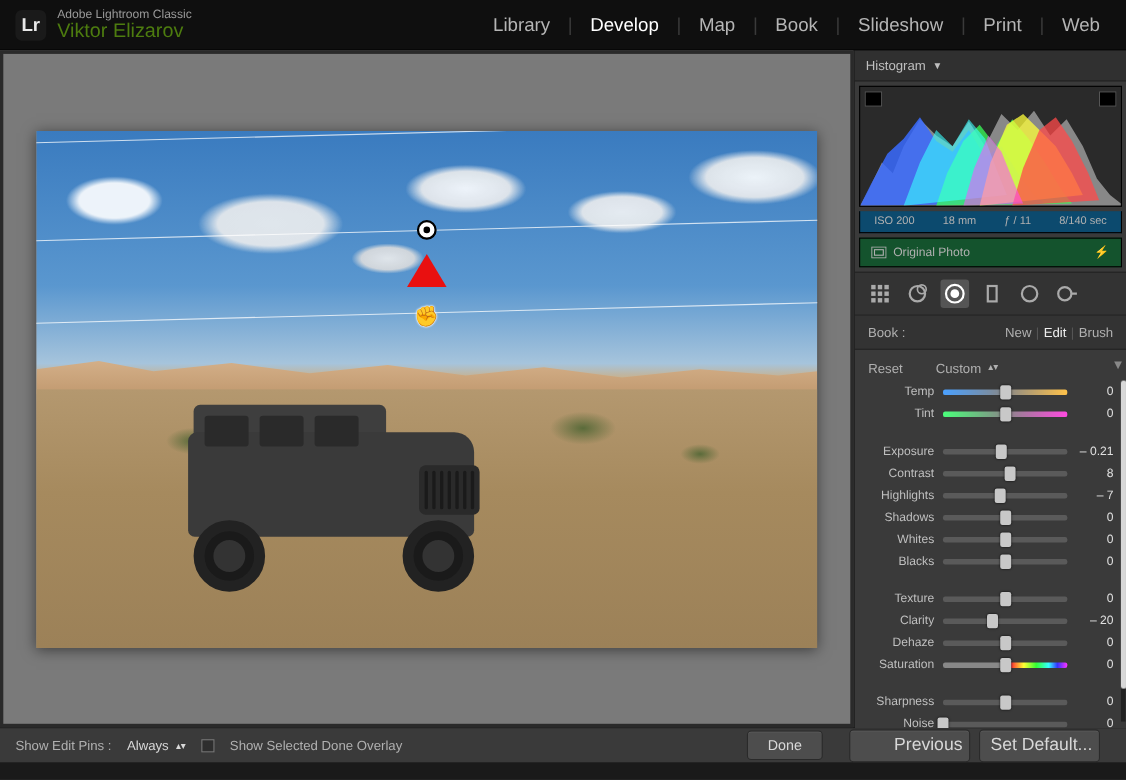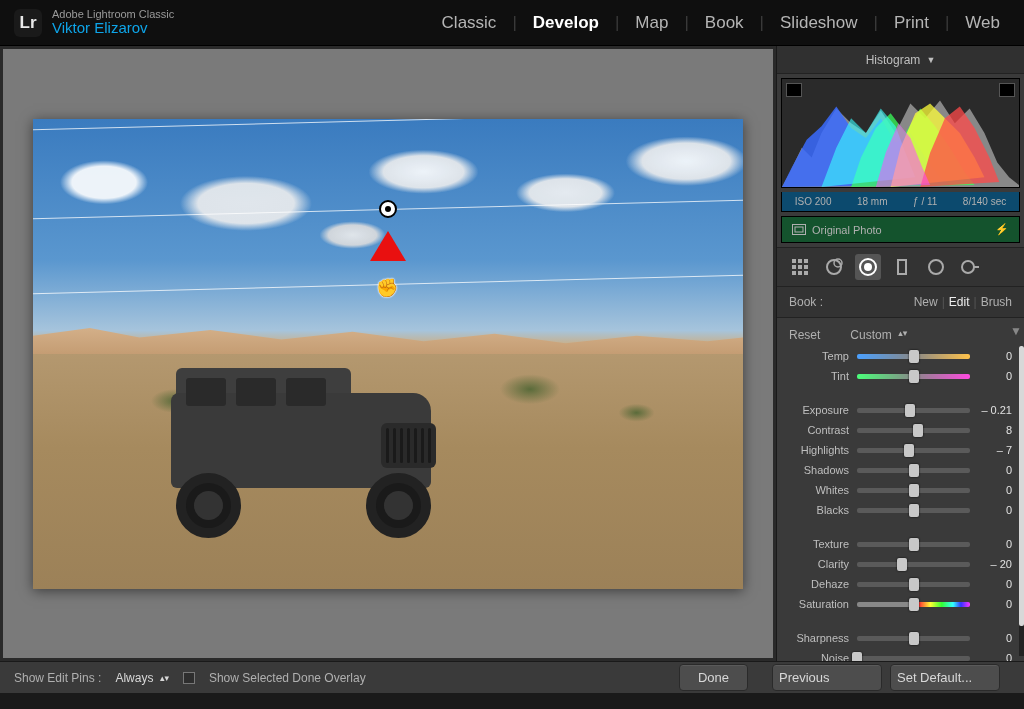--- a/index.html
+++ b/index.html
@@ -2,24 +2,24 @@
 <html><head>
 <meta charset="utf-8">
 <style>
   *{box-sizing:border-box;margin:0;padding:0;font-family:"Segoe UI",Arial,sans-serif;user-select:none}
   body{background:#1a1a1a;width:1024px;height:709px;overflow:hidden;color:#ccc;font-size:12px}
   
   .topbar{height:46px;background:#0f0f0f;display:flex;align-items:center;padding:0 14px;border-bottom:1px solid #000}
   .logo{width:28px;height:28px;background:#1a1a1a;border-radius:6px;display:flex;align-items:center;justify-content:center;font-weight:700;color:#e8e8e8;font-size:17px;margin-right:10px}
   .title-block{display:flex;flex-direction:column;line-height:1.1}
   .title-app{font-size:11px;color:#9a9a9a}
-  .title-user{font-size:15px;color:#0ea5e9}
+  .title-user{font-size:18px;color:#4d7c0f}
   .modules{margin-left:auto;display:flex;gap:0;align-items:center;font-size:17px;color:#b5b5b5}
   .modules span{padding:0 10px;cursor:pointer}
-  .modules span.active{color:#fff;font-weight:700}
+  .modules span.active{color:#fff;font-weight:400}
   .modules .sep{color:#3a3a3a;padding:0 6px}
   
   .work{display:flex;height:615px}
   .canvas-wrap{flex:1;background:#7a7a7a;display:flex;align-items:center;justify-content:center;position:relative;border:3px solid #2a2a2a}
   .canvas{width:710px;height:470px;position:relative;overflow:hidden;box-shadow:0 2px 12px rgba(0,0,0,.5)}
   
   .sky{position:absolute;inset:0;background:linear-gradient(#3a7bbf 0%,#5a97cf 30%,#a6c4dc 45%,#c9b08a 48%,#b39670 55%,#a88d63 70%,#9e845c 100%)}
   .clouds{position:absolute;top:0;left:0;right:0;height:45%;background:
     radial-gradient(80px 40px at 10% 30%,#fff 0%,#fff 40%,transparent 55%),
     radial-gradient(120px 50px at 30% 40%,#f0f0f0 0%,#eee 40%,transparent 55%),
@@ -43,21 +43,21 @@
   .wheel{position:absolute;bottom:0;width:65px;height:65px;background:#1a1a1a;border-radius:50%;border:10px solid #222}
   .wheel::after{content:"";position:absolute;inset:8px;border-radius:50%;background:#333}
   
   .grad-line{position:absolute;left:-20px;right:-20px;height:1px;background:rgba(255,255,255,.75)}
   .grad-pin{position:absolute;left:50%;transform:translate(-50%,-50%);width:18px;height:18px;border-radius:50%;background:#fff;border:2px solid #000}
   .grad-pin::after{content:"";position:absolute;inset:4px;border-radius:50%;background:#000}
   .arrow-up{position:absolute;left:50%;transform:translateX(-50%);width:0;height:0;border-left:18px solid transparent;border-right:18px solid transparent;border-bottom:30px solid #e91010}
   .hand-cursor{position:absolute;left:50%;transform:translateX(-50%);font-size:18px;color:#000;text-shadow:0 0 2px #fff,0 0 2px #fff}
   
   .panel{width:248px;background:#3a3a3a;display:flex;flex-direction:column;overflow:hidden;border-left:1px solid #1a1a1a}
-  .panel-header{height:28px;display:flex;align-items:center;justify-content:center;padding:0 10px;background:#303030;color:#bfbfbf;gap:6px;border-bottom:1px solid #222}
+  .panel-header{height:28px;display:flex;align-items:center;justify-content:flex-start;padding:0 10px;background:#303030;color:#bfbfbf;gap:6px;border-bottom:1px solid #222}
   .histogram-box{height:110px;margin:4px;background:#2a2a2a;border:1px solid #000;position:relative;overflow:hidden}
   .histogram-svg{width:100%;height:100%}
   .clip{position:absolute;top:4px;width:16px;height:14px;background:#000;border:1px solid #555}
   .hist-info{display:flex;justify-content:space-around;font-size:10px;color:#b0b0b0;padding:4px 0;background:#0c4a6e;margin:0 4px;border:1px solid #000;border-top:none}
   .orig-row{display:flex;align-items:center;gap:6px;padding:6px 10px;background:#14532d;margin:4px;border:1px solid #000;color:#b0b0b0;font-size:11px}
   .toolstrip{display:flex;align-items:center;gap:8px;padding:6px 10px;background:#333;border-top:1px solid #222;border-bottom:1px solid #222}
   .tool{width:26px;height:26px;display:flex;align-items:center;justify-content:center;color:#aaa;border-radius:3px}
   .tool.active{background:#555;color:#fff}
   .tool svg{width:20px;height:20px}
   .mask-row{display:flex;align-items:center;padding:8px 12px;background:#333;color:#b0b0b0;font-size:12px;border-bottom:1px solid #222}
@@ -80,36 +80,36 @@
   .slider-row .val{width:34px;text-align:right;color:#e0e0e0;font-size:11px}
   .slider-group-gap{height:14px}
   .disclosure{position:absolute;right:2px;top:6px;color:#888}
   
   .bottombar{height:32px;background:#3a3a3a;border-top:1px solid #1a1a1a;display:flex;align-items:center;padding:0 14px;gap:14px;font-size:12px;color:#b0b0b0}
   .dropdown{display:flex;align-items:center;gap:4px;color:#d8d8d8}
   .checkbox{width:12px;height:12px;border:1px solid #777;background:#2e2e2e}
   .btn{background:#4d4d4d;border:1px solid #2a2a2a;color:#d8d8d8;padding:5px 14px;border-radius:4px;cursor:pointer;font-size:13px;box-shadow:inset 0 1px 0 rgba(255,255,255,.08)}
   .done-btn{margin-left:auto;padding:5px 18px}
   .panel-bottom{width:248px;display:flex;gap:8px;padding:0 10px;align-items:center}
-  .panel-bottom .btn{flex:1;text-align:left;font-size:13px;padding:5px 6px;white-space:nowrap;overflow:hidden}
+  .panel-bottom .btn{flex:1;text-align:right;font-size:16px;padding:5px 6px;white-space:nowrap;overflow:hidden}
   .tri{font-size:9px}
   .scroll-indicator{position:absolute;right:0;top:0;width:5px;height:310px;background:#222}
   .scroll-thumb{position:absolute;right:0;top:0;width:5px;height:280px;background:#d8d8d8;border-radius:2px}
 </style>
 </head>
 <body>
 
 <div class="topbar">
   <div class="logo">Lr</div>
   <div class="title-block">
     <span class="title-app">Adobe Lightroom Classic</span>
     <span class="title-user">Viktor Elizarov</span>
   </div>
   <div class="modules" id="modules">
-      <span>Classic</span>
+      <span>Library</span>
       <span class="sep">|</span>
       <span class="active">Develop</span>
       <span class="sep">|</span>
       <span>Map</span>
       <span class="sep">|</span>
       <span>Book</span>
       <span class="sep">|</span>
       <span>Slideshow</span>
       <span class="sep">|</span>
       <span>Print</span>

